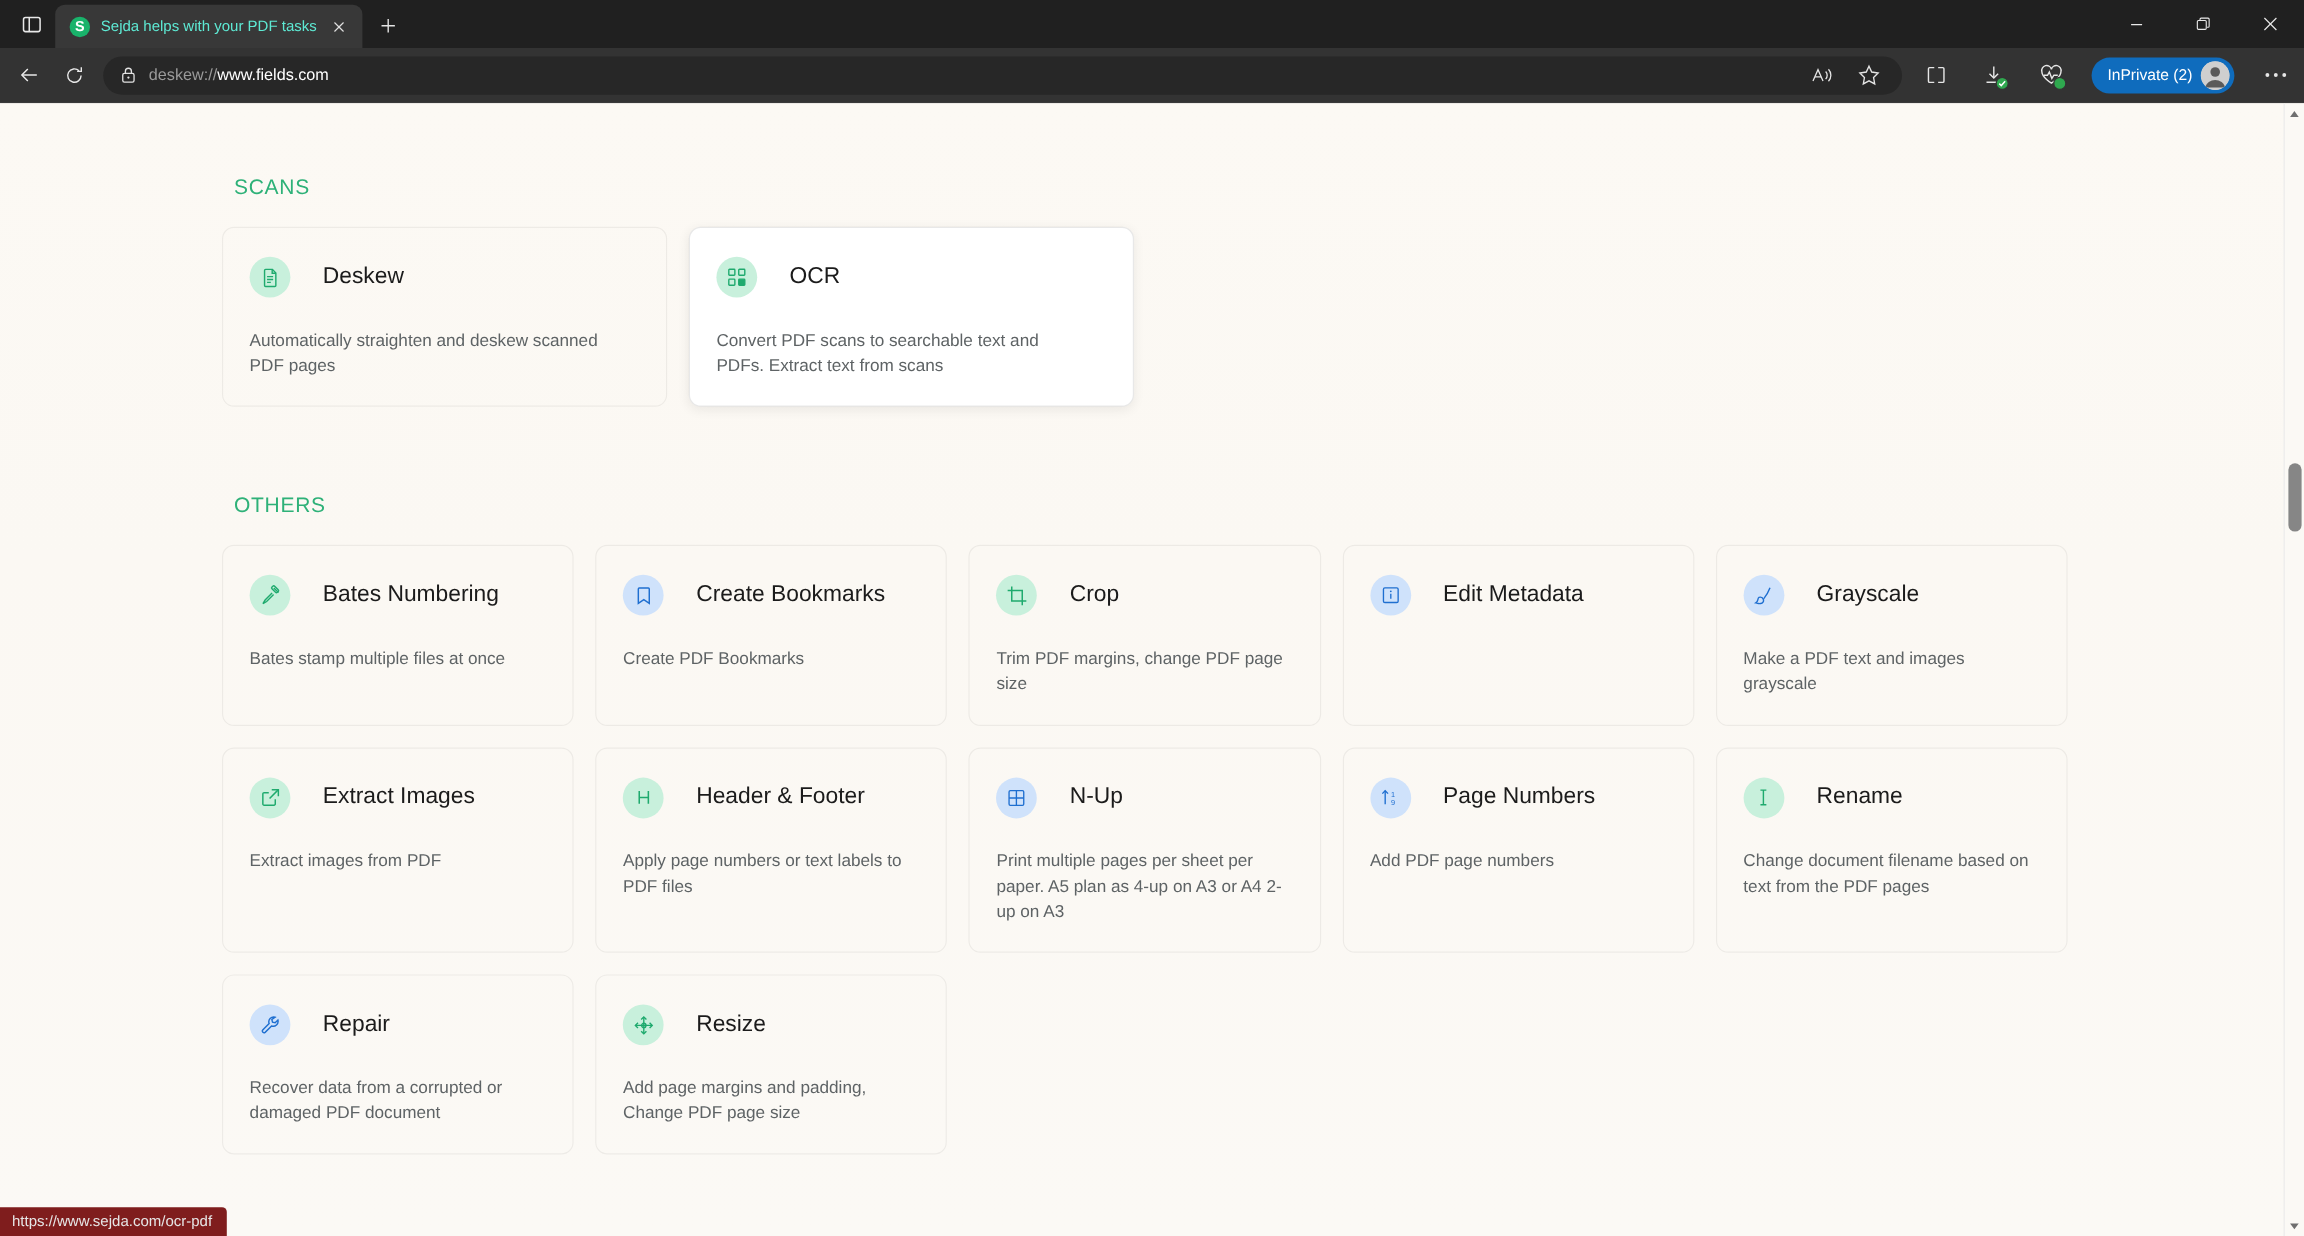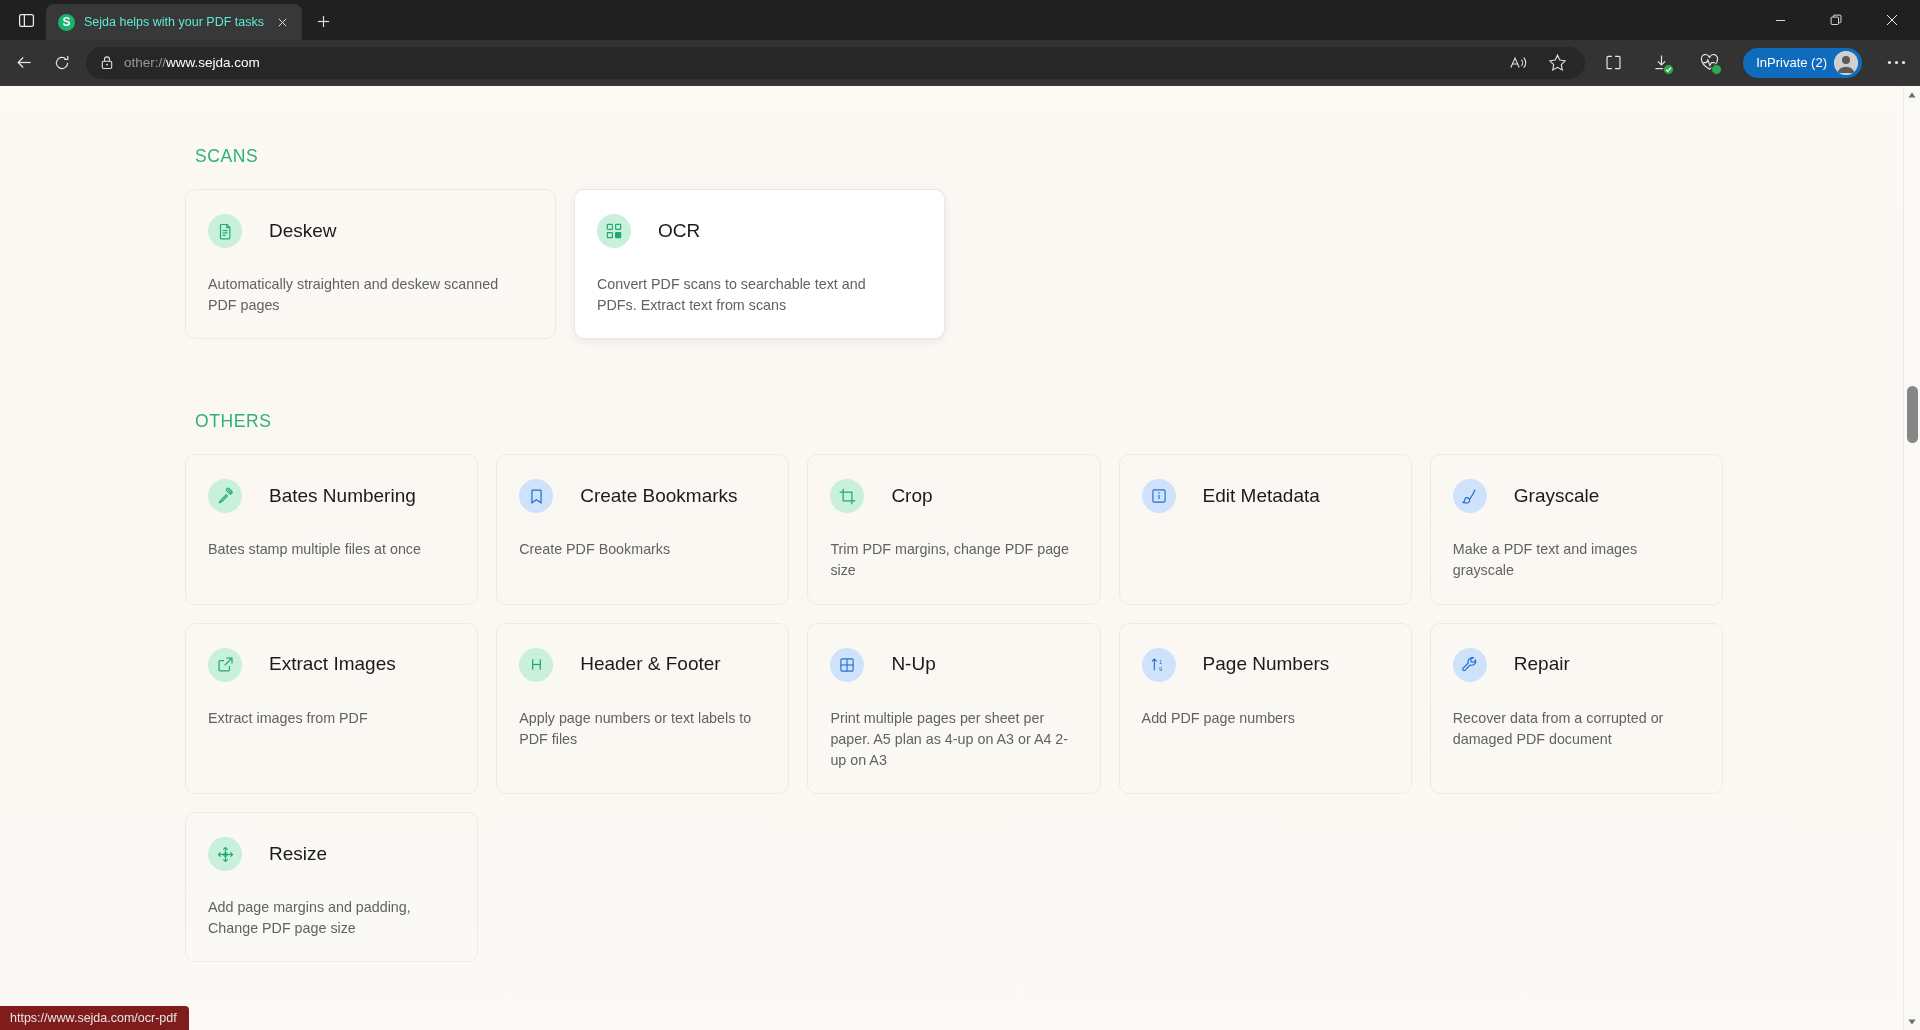--- a/index.html
+++ b/index.html
@@ -223,21 +223,21 @@
     </div>
 
     <div class="omnibox">
       <span style="display:flex;">
         <svg width="14" height="15" viewBox="0 0 14 15" stroke="#e2e2e2" stroke-width="1.1" fill="none">
           <rect x="2.3" y="6.2" width="9.4" height="7.3" rx="1.4"></rect>
           <path d="M4.5 6.2V4.4a2.5 2.5 0 0 1 5 0v1.8"></path>
           <circle cx="7" cy="9.6" r="0.95" fill="#e2e2e2" stroke="none"></circle>
         </svg>
       </span>
-      <span class="omnibox-url"><span class="scheme">other://</span><span>www.sejda.com</span></span>
+      <span class="omnibox-url"><span class="scheme">deskew://</span><span>www.fields.com</span></span>
 
       <span class="omni-actions">
         <span class="tbtn">
           <svg width="20" height="18" viewBox="0 0 22 18" stroke="#e4e4e4" stroke-width="1.2" fill="none">
             <path d="M2 14 L6.6 3.6 L11.2 14"></path>
               <line x1="3.9" y1="10.1" x2="9.4" y2="10.1"></line>
             <path d="M13.6 5.2a5 5 0 0 1 0 7"></path>
               <path d="M16.2 3.2a8 8 0 0 1 0 11"></path>
           </svg>
         </span>
@@ -460,20 +460,33 @@
                     <polyline points="3.1,6.7 5.6,4.2 8.1,6.7"></polyline>
                     <text x="10.6" y="9.4" font-size="6.4" fill="#1f6fd0" stroke="none" font-family="Liberation Sans, sans-serif">1</text>
                     <text x="10.6" y="17" font-size="6.4" fill="#1f6fd0" stroke="none" font-family="Liberation Sans, sans-serif">9</text>
                   </svg>
                 </span>
                 <span class="card-title">Page Numbers</span>
               </div>
               <div class="card-desc">Add PDF page numbers</div>
             </div>
 
+            <div class="card">
+              <div class="card-head">
+                <span class="card-icon green">
+                  <svg width="19" height="19" viewBox="0 0 20 20" stroke="#1faa6e" stroke-width="1.25" fill="none">
+                    <line x1="10" y1="3.6" x2="10" y2="16.4"></line>
+                    <line x1="7.4" y1="3.6" x2="12.6" y2="3.6"></line>
+                    <line x1="7.4" y1="16.4" x2="12.6" y2="16.4"></line>
+                  </svg>
+                </span>
+                <span class="card-title">Rename</span>
+              </div>
+              <div class="card-desc">Change document filename based on text from the PDF pages</div>
+            </div>
 
             <div class="card">
               <div class="card-head">
                 <span class="card-icon blue">
                   <svg width="19" height="19" viewBox="0 0 20 20" stroke="#1f6fd0" stroke-width="1.25" fill="none">
                     <path d="M13.9 2.8a4.3 4.3 0 0 0-5.2 5.6L3.1 14a1.5 1.5 0 0 0 2.1 2.1l5.6-5.6a4.3 4.3 0 0 0 5.6-5.2l-2.4 2.4-2.3-.6-.6-2.3z"></path>
                   </svg>
                 </span>
                 <span class="card-title">Repair</span>
               </div>

